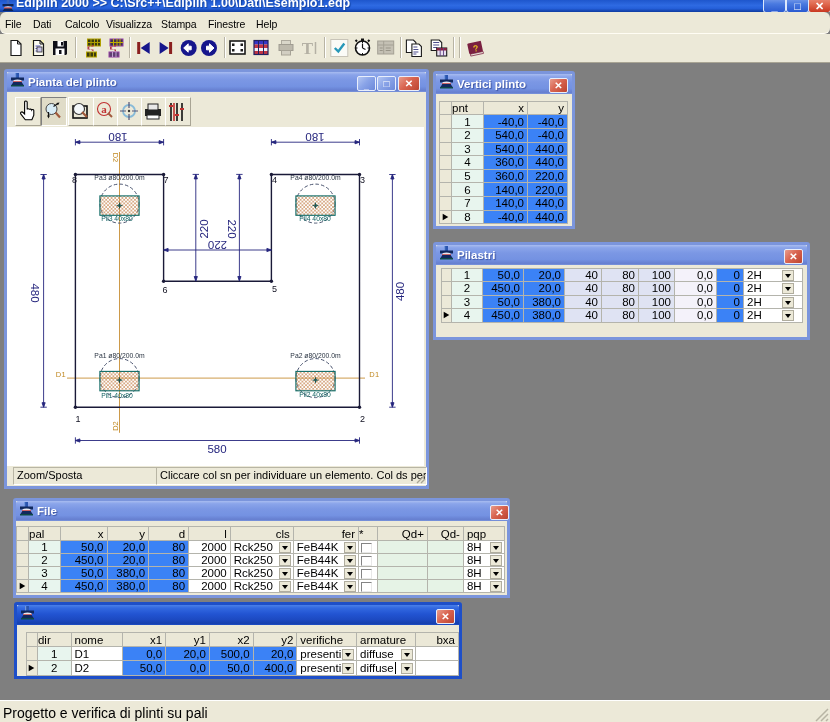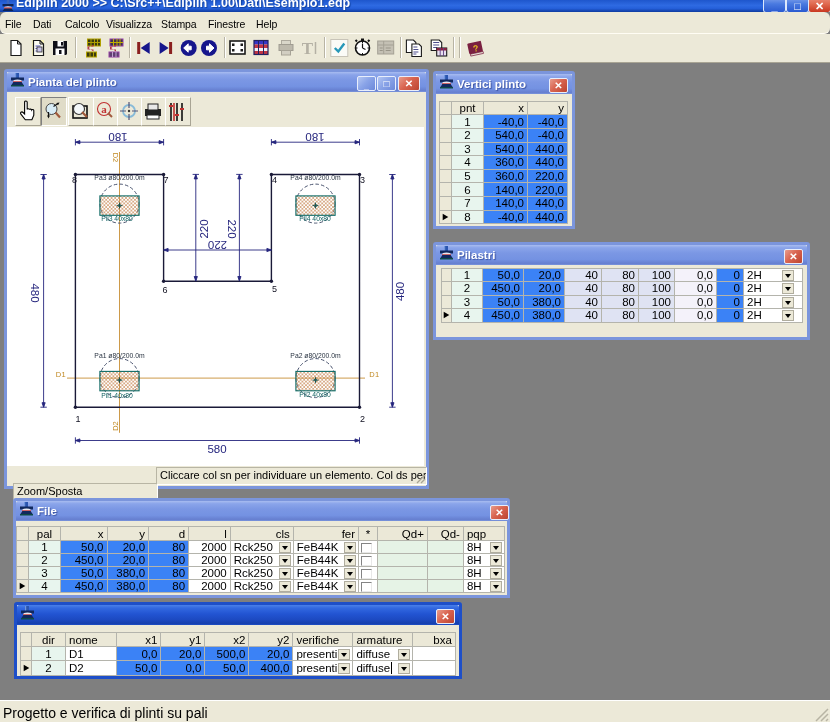--- a/index.html
+++ b/index.html
@@ -31,21 +31,21 @@
   text-shadow:1px 1px 1px rgba(20,40,120,.6);}
 .wbtn{position:absolute;top:4px;width:17px;height:13px;border-radius:2px;border:1px solid #e8eefc;
   background:linear-gradient(135deg,#b4c6f2 0%,#8aa4e8 45%,#6c88da 100%);}
 .wbtn.close{background:linear-gradient(135deg,#e89c8c 0%,#d96450 45%,#bc4430 100%);}
 .wbtn .g{position:absolute;left:0;right:0;top:0;bottom:0;color:#fff;font-weight:bold;text-align:center;}
 
 table.grid{position:absolute;border-collapse:collapse;table-layout:fixed;background:#fff;
   font-size:11.5px;line-height:12px;color:#000;border:1px solid #9c9c94;}
 table.grid td{border:1px solid #b4b4ac;padding:0 3px 0 0;overflow:hidden;white-space:nowrap;}
 table.grid tr.h td{background:#ebe8d7;text-align:right;}
-table.grid tr.h td.c{text-align:center;}
+table.grid tr.h td.c{text-align:left;}
 table.grid tr.h td.l{text-align:left;padding-left:3px;}
 table.grid td.ind{background:#ece9d8;padding:0;}
 table.grid td.c{text-align:center;padding:0;}
 table.grid td.l{text-align:left;padding:0 0 0 3px;}
 table.grid td.r{text-align:right;}
 td.lav{background:#3b82f6;} td.mint{background:#e8f5ee;} td.blu{background:#dfe3f3;}
 td.pale{background:#f4f2fa;} td.grn{background:#e6f3e6;} td.wht{background:#fff;}
 .rarr{display:inline-block;width:0;height:0;border-left:7px solid #000;border-top:4px solid transparent;border-bottom:4px solid transparent;}
 .cbx{display:inline-block;width:9px;height:8px;background:#fff;border:1px solid #848484;
   border-bottom-color:#e8e8e8;border-right-color:#e8e8e8;vertical-align:middle;margin-left:2px;}
@@ -413,21 +413,21 @@
     </g>
     <g fill="#0e5f5f" font-size="6.8" text-anchor="middle">
       <text x="117" y="398.3">Pil1 40x80</text>
       <text x="315" y="397.2">Pil2 40x80</text>
       <text x="117" y="221.3">Pil3 40x80</text>
       <text x="315" y="221.3">Pil4 40x80</text>
     </g>
   </svg>
   </div>
   <div class="abs" style="left:0;top:394px;width:419px;height:18px;background:#ece9d8;font-size:11px;">
-    <div class="abs" style="left:6px;top:1px;width:140px;height:15px;background:#ece9d8;border:1px solid #b8b5a4;border-bottom-color:#fff;border-right-color:#fff;padding:1px 0 0 3px;margin-top:16px;">Zoom/Sposta</div>
+    <div class="abs" style="left:6px;top:1px;width:140px;height:15px;background:#ece9d8;border:1px solid #b8b5a4;border-bottom-color:#fff;border-right-color:#fff;padding:1px 0 0 3px;">Zoom/Sposta</div>
     <div class="abs" style="left:149px;top:1px;width:266px;height:15px;background:#ece9d8;border:1px solid #b8b5a4;border-bottom-color:#fff;border-right-color:#fff;padding:1px 0 0 3px;white-space:nowrap;overflow:hidden;">Cliccare col sn per individuare un elemento. Col ds per sp
       <svg width="10" height="10" style="position:absolute;right:0;bottom:0;">
           <path d="M9 1 L1 9 M9 5 L5 9" stroke="#a8a494" stroke-width="1.3"></path>
         </svg></div>
   </div>
 </div>
 
 <div class="w" id="wvertici" style="left:433px;top:71px;width:136px;height:152px;">
   <div class="tb">
       <svg class="titleico" width="17" height="17" viewBox="0 0 17 17">
@@ -706,21 +706,21 @@
       <rect x="2" y="5.5" width="13" height="3" fill="#11295e"></rect>
       <ellipse cx="8.5" cy="10" rx="4.5" ry="2.4" fill="#e8e8ee"></ellipse>
       <rect x="4" y="9.3" width="9" height="1.8" fill="#c03030"></rect>
       <path d="M2 13.5 h13 l-2.5 -3.5 h-8 z" fill="#11295e"></path>
       <rect x="2" y="13" width="13" height="1.5" fill="#0d4a46"></rect>
     </svg>
     <div class="wbtn close" style="left:419px;">
         <div class="g" style="font-size:10px;line-height:14px;">✕</div>
       </div>
   </div>
-  <table class="grid" style="left:3px;top:27px;border-radius:19px;">
+  <table class="grid" style="left:9px;top:27px;border-radius:19px;">
     <colgroup>
         <col style="width:11px;">
         <col style="width:34px;">
         <col style="width:51.4px;">
         <col style="width:44px;">
         <col style="width:44px;">
         <col style="width:44px;">
         <col style="width:44px;">
         <col style="width:60px;">
         <col style="width:59.5px;">

